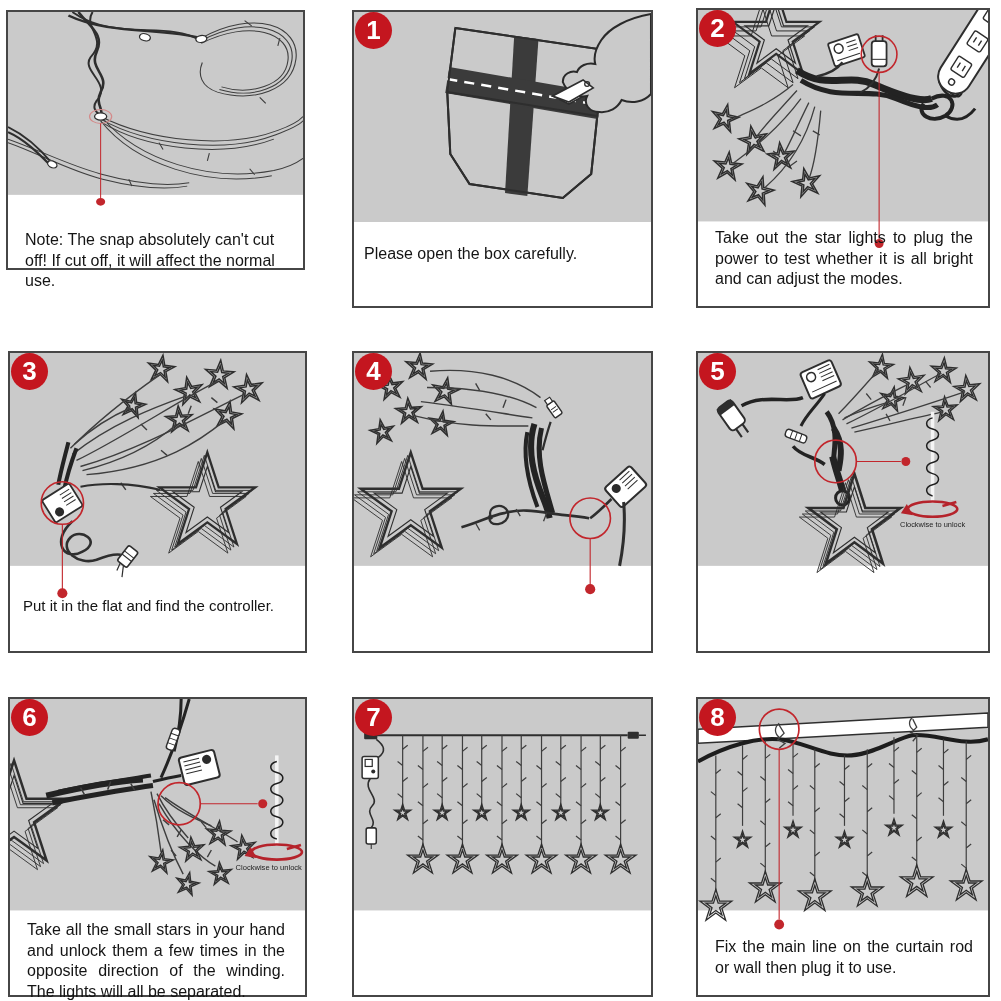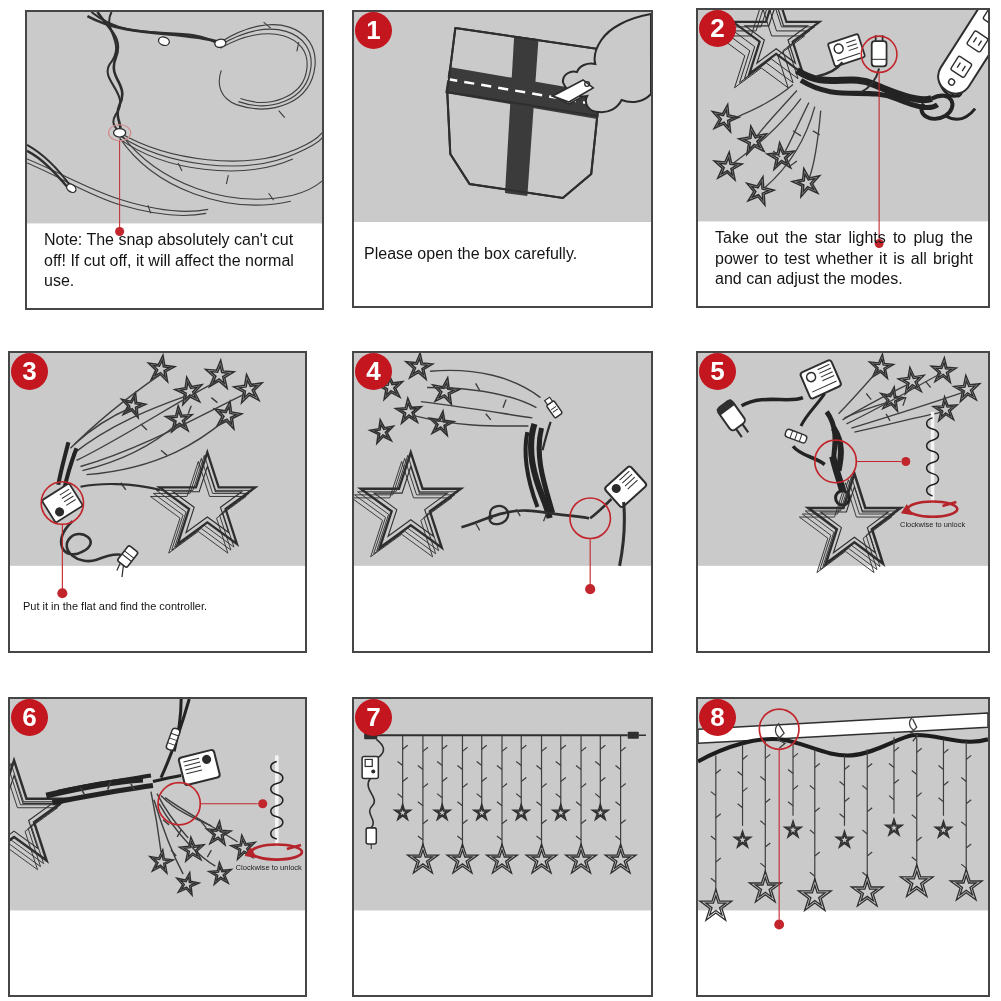--- a/index.html
+++ b/index.html
@@ -1,37 +1,37 @@
 <!DOCTYPE html>
 <html><head>
 <meta charset="utf-8">
 <style>
   html,body{margin:0;padding:0;}
   body{width:1001px;height:1001px;background:#fff;position:relative;overflow:hidden;
        font-family:"Liberation Sans",sans-serif;}
   .panel{position:absolute;border:2px solid #464646;background:#fff;box-sizing:border-box;}
-  .p1{left:25px;top:10px;width:299px;height:300px}
+  .p1{left:6px;top:10px;width:299px;height:260px}
   .p2{left:352px;top:10px;width:301px;height:298px}
   .p3{left:696px;top:8px;width:294px;height:300px}
   .p4{left:8px;top:351px;width:299px;height:302px}
   .p5{left:352px;top:351px;width:301px;height:302px}
   .p6{left:696px;top:351px;width:294px;height:302px}
   .p7{left:8px;top:697px;width:299px;height:300px}
   .p8{left:352px;top:697px;width:301px;height:300px}
   .p9{left:696px;top:697px;width:294px;height:300px}
   svg.art{position:absolute;left:0;top:0;width:100%;height:100%;display:block;}
   .badge{position:absolute;left:1px;top:0px;width:37px;height:37px;border-radius:50%;
          background:#c4161f;color:#fff;font-weight:bold;font-size:26px;line-height:37px;
          text-align:center;z-index:3;}
   .caption{position:absolute;left:17px;width:258px;margin:0;font-size:16px;line-height:20.5px;
            color:#141414;text-align:justify;z-index:2;}
   .p1 .caption{top:218px;text-align:left}
   .p2 .caption{top:232px;left:10px;right:10px;width:auto;text-align:left}
   .p3 .caption{top:218px}
-  .p4 .caption{top:243px;left:13px;right:2px;width:auto;white-space:nowrap;font-size:11px;text-align:left}
+  .p4 .caption{top:243px;left:13px;right:2px;width:auto;white-space:nowrap;font-size:15px;text-align:left}
   .p5 .caption{top:246px}
   .p6 .caption{top:222px}
   .p7 .caption{top:221px}
   .p8 .caption{top:236px}
   .p9 .caption{top:238px}
   
   .bg{fill:#cacaca;stroke:none}
   .ink{stroke:#2e2e2e;fill:none}
   .ink2{stroke:#232323;fill:none}
   .thin{stroke:#3e3e3e;fill:none}
@@ -417,20 +417,21 @@
       <use href="#sstar" transform="translate(209,174) scale(1.2) rotate(-5)"></use>
     </g>
     <g>
       <circle class="red" stroke-width="1.7" cx="168" cy="104" r="21"></circle>
       <path class="red" stroke-width="1.1" d="M189,104 H246"></path>
       <circle class="redf" cx="251" cy="104" r="4.5"></circle>
     </g>
     <use href="#unlock" transform="translate(265,62)"></use>
     <text class="lbl" x="257" y="170">Clockwise to unlock</text>
   </svg>
+  <p class="caption">Take all the small stars in your hand and unlock them a few times in the opposite direction of the winding. The lights will all be separated.</p>
 </section>
 
 <section class="panel p8">
   <span class="badge">7</span>
   <svg class="art" viewBox="0 0 293 294" preserveAspectRatio="none">
     <rect class="bg" x="0" y="0" width="293" height="210"></rect>
     <path class="ink" stroke-width="1.8" d="M20,36 H270"></path>
     <rect fill="#2f2f2f" x="10" y="32" width="13" height="8" rx="1"></rect>
     <rect fill="#2f2f2f" x="270" y="32.5" width="11" height="7" rx="1"></rect>
     <path class="ink" stroke-width="1.5" d="M281,36 h7"></path>
@@ -580,13 +581,14 @@
       <use href="#sstar" transform="translate(221,182) scale(1.75)"></use>
       <use href="#sstar" transform="translate(248,130) scale(0.9)"></use>
       <use href="#sstar" transform="translate(271,186) scale(1.7)"></use>
     </g>
     <g>
       <circle class="red" stroke-width="1.7" cx="82" cy="30" r="20"></circle>
       <path class="red" stroke-width="1.1" d="M82,50 V219"></path>
       <circle class="redf" cx="82" cy="224" r="5"></circle>
     </g>
   </svg>
+  <p class="caption">Fix the main line on the curtain rod or wall then plug it to use.</p>
 </section>
 
 </body></html>

